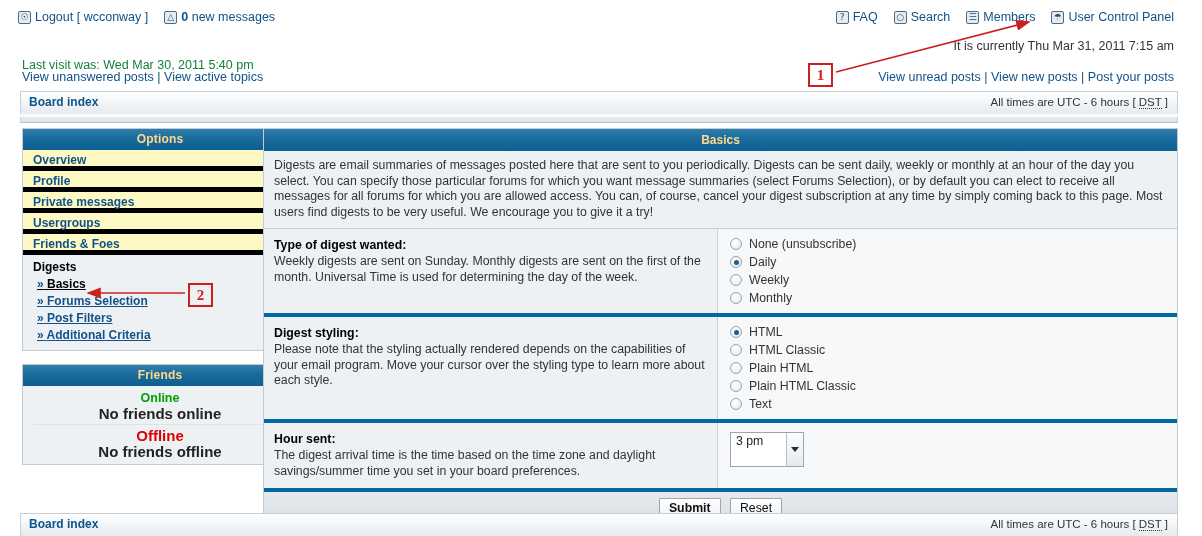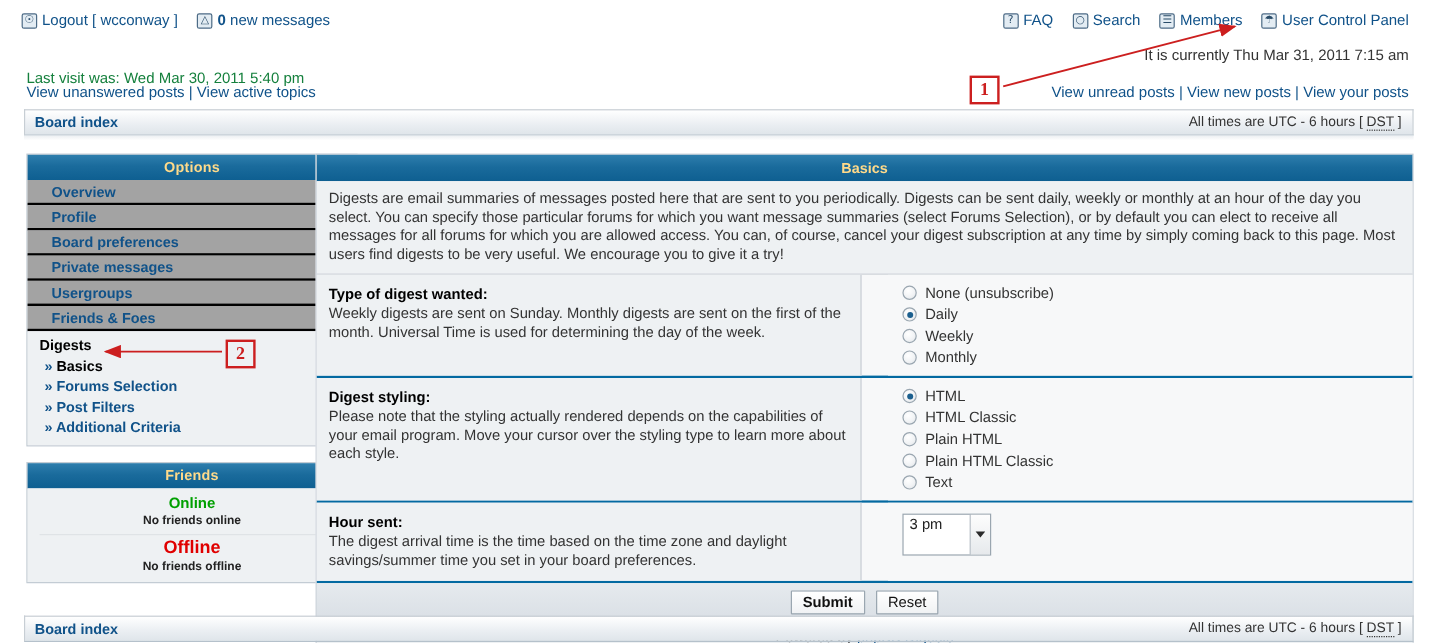--- a/index.html
+++ b/index.html
@@ -99,21 +99,21 @@
     font-size: 12.5px;
     white-space: nowrap;
   }
   .sep { color: #105289; }
 
   
   .boardbar {
     position: absolute;
     left: 20px;
     width: 1158px;
-    height: 22px;
+    height: 32px;
     background: linear-gradient(to bottom, #ffffff 0%, #eaeef2 60%, #dfe5ea 100%);
     border: 1px solid #c7ced4;
     border-bottom: 1px solid #b5c1cb;
     box-sizing: border-box;
   }
   .boardbar .bi-left {
     position: absolute;
     left: 8px; top: 3px;
     font-weight: bold;
     font-size: 12px;
@@ -157,25 +157,25 @@
     color: #ffda8a;
     font-weight: bold;
     font-size: 12px;
     text-align: center;
     line-height: 21px;
     letter-spacing: .2px;
   }
   .opt-row {
     height: 21px;
     line-height: 21px;
-    padding-left: 20px;
-    border-bottom: 2px solid #000000;
+    padding-left: 10px;
+    border-bottom: 5px solid #000000;
     font-weight: bold;
     font-size: 12px;
-    background: #a3a3a3;
+    background: #fef9c3;
     color: #105289;
     box-sizing: border-box;
   }
   .opt-row:last-child { border-bottom: none; }
   .digest-block {
     padding: 4px 0 6px 10px;
     font-size: 12px;
     background: #eef1f3;
   }
   .digest-block .cur {
@@ -183,20 +183,21 @@
     font-weight: bold;
     display: block;
     line-height: 17px;
   }
   .digest-block .sub {
     display: block;
     line-height: 17px;
     font-weight: bold;
     color: #105289;
     padding-left: 4px;
+    text-decoration: underline;
   }
   .digest-block .sub.cursub { color: #000000; }
   .digest-block .chev { color: #105289; font-weight: bold; }
   .digest-block .sub.cursub .chev { color: #105289; }
 
   #friends-panel {
     margin-top: 13px;
   }
   .friends-body {
     background: #eef1f3;
@@ -211,21 +212,21 @@
   }
   .fr-offline {
     color: #e00000;
     font-weight: bold;
     font-size: 15px;
     line-height: 16px;
   }
   .fr-note {
     color: #222;
     font-weight: bold;
-    font-size: 10px;
+    font-size: 15px;
     line-height: 15px;
     text-align: center;
   }
   .fr-divider {
     border-top: 1px solid #dfe3e6;
     margin: 3px 10px 3px 10px;
   }
 
   
   #main {
@@ -249,23 +250,22 @@
   .intro {
     background: #eef1f3;
     padding: 7px 10px 8px 10px;
     font-size: 12.3px;
     line-height: 15.6px;
     color: #333;
     border-bottom: 1px solid #c8ced4;
   }
   .frow {
     display: flex;
-    border-bottom: 2px solid #0369a1;
+    border-bottom: 4px solid #0369a1;
     background: #f7f8f9;
-    gap: 22px;
   }
   .frow .lbl {
     width: 454px;
     box-sizing: border-box;
     padding: 9px 12px 9px 10px;
     background: #eef1f3;
     border-right: 1px solid #c8ced4;
     font-size: 12.3px;
     line-height: 15.6px;
     color: #333;
@@ -425,43 +425,40 @@
     <a href="#">View unanswered posts</a>
     <span class="sep">|</span>
     <a href="#">View active topics</a>
   </div>
 
   <div class="navlinks-right">
     <a href="#">View unread posts</a>
     <span class="sep">|</span>
     <a href="#">View new posts</a>
     <span class="sep">|</span>
-    <a href="#">View your posts</a>
+    <a href="#">Post your posts</a>
   </div>
 </div>
 
 <div class="boardbar" id="boardbar-top">
   <a href="#" class="bi-left">Board index</a>
   <span class="bi-right"><span>All times are UTC - 6 hours [ </span><span class="dst">DST</span><span> ]</span></span>
 </div>
 <div class="boardbar-shadow" style="top:113px"></div>
 
 <div id="sidebar">
 
   <div class="panel" id="options-panel">
     <div class="panel-head">Options</div>
 
     <div class="opt-row">
       <a href="#">Overview</a>
     </div>
     <div class="opt-row">
       <a href="#">Profile</a>
-    </div>
-    <div class="opt-row">
-      <a href="#">Board preferences</a>
     </div>
     <div class="opt-row">
       <a href="#">Private messages</a>
     </div>
     <div class="opt-row">
       <a href="#">Usergroups</a>
     </div>
     <div class="opt-row">
       <a href="#">Friends &amp; Foes</a>
     </div>

